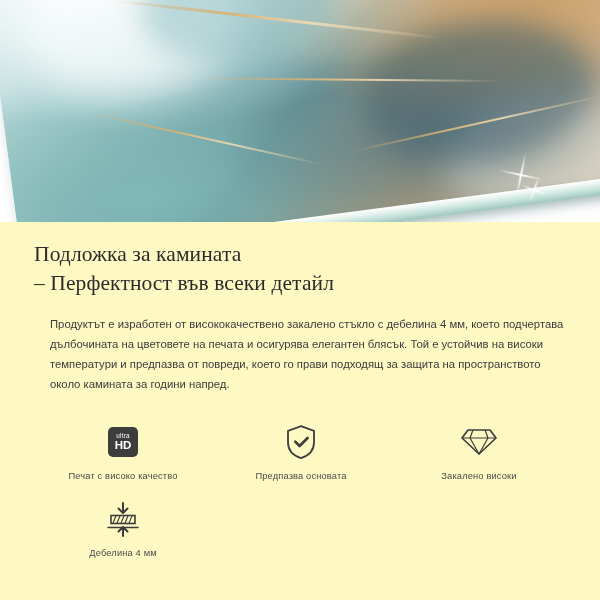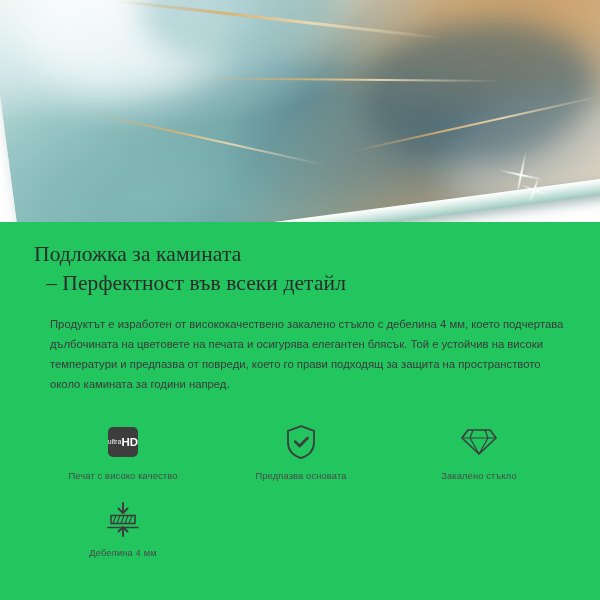--- a/index.html
+++ b/index.html
@@ -10,21 +10,21 @@
     width: 600px;
     height: 600px;
     background: #ffffff;
     font-family: "Liberation Sans", sans-serif;
     overflow: hidden;
   }
   .page {
     position: relative;
     width: 600px;
     height: 600px;
-    background: #22c55e;
+    background: #fef9c3;
   }
 
   
   .hero {
     position: relative;
     width: 600px;
     height: 222px;
     overflow: hidden;
     background: #ffffff;
   }
@@ -134,21 +134,21 @@
   }
   h1.headline {
     margin: 0;
     font-family: "Liberation Serif", serif;
     font-weight: 400;
     font-size: 21.5px;
     line-height: 29px;
     color: #2b2b2b;
     letter-spacing: 0.1px;
   }
-  h1.headline .line2 { display: block; margin-left: 12px; }
+  h1.headline .line2 { display: block; }
   p.body {
     margin: 16px 0 0 16px;
     font-size: 11.3px;
     line-height: 20px;
     color: #3b3b3b;
     max-width: 534px;
   }
 
   
   .features {
@@ -176,20 +176,21 @@
     color: #4a4a4a;
     letter-spacing: 0.15px;
   }
   .ultrahd {
     width: 30px;
     height: 30px;
     border-radius: 5px;
     background: #3d3d3d;
     color: #ffffff;
     display: flex;
+    flex-direction: column;
     align-items: center;
     justify-content: center;
     line-height: 1;
   }
   .ultrahd .u1 { font-size: 6.4px; letter-spacing: .2px; }
   .ultrahd .u2 { font-size: 11.5px; font-weight: bold; margin-top: 1px; }
   svg { display: block; }
 </style>
 </head>
 <body>
@@ -247,21 +248,21 @@
         <div class="cap">Предпазва основата</div>
       </div>
 
       <div class="feature">
         <div class="ico">
           <svg width="36" height="30" viewBox="0 0 36 30">
             <path d="M7 3h22l6 8-17 16L1 11 7 3z" fill="none" stroke="#3d3d3d" stroke-width="1.7" stroke-linejoin="round"></path>
             <path d="M1 11h34M12 3l-3 8 9 16M24 3l3 8-9 16" fill="none" stroke="#3d3d3d" stroke-width="1.2"></path>
           </svg>
         </div>
-        <div class="cap">Закалено стъкло</div>
+        <div class="cap">Закалено високи</div>
       </div>
 
 
       <div class="feature">
         <div class="ico">
           <svg width="38" height="36" viewBox="0 0 38 36">
             <path d="M19 2v9M14.5 7.5 19 12l4.5-4.5" fill="none" stroke="#3d3d3d" stroke-width="2" stroke-linecap="round" stroke-linejoin="round"></path>
             <rect x="7" y="14.5" width="24" height="8" fill="none" stroke="#3d3d3d" stroke-width="1.6"></rect>
             <path d="M9 22.2l3-7.4M13 22.2l3-7.4M17 22.2l3-7.4M21 22.2l3-7.4M25 22.2l3-7.4" stroke="#3d3d3d" stroke-width="1.1"></path>
             <path d="M4 26.5h30" stroke="#3d3d3d" stroke-width="1.6" stroke-linecap="round"></path>

